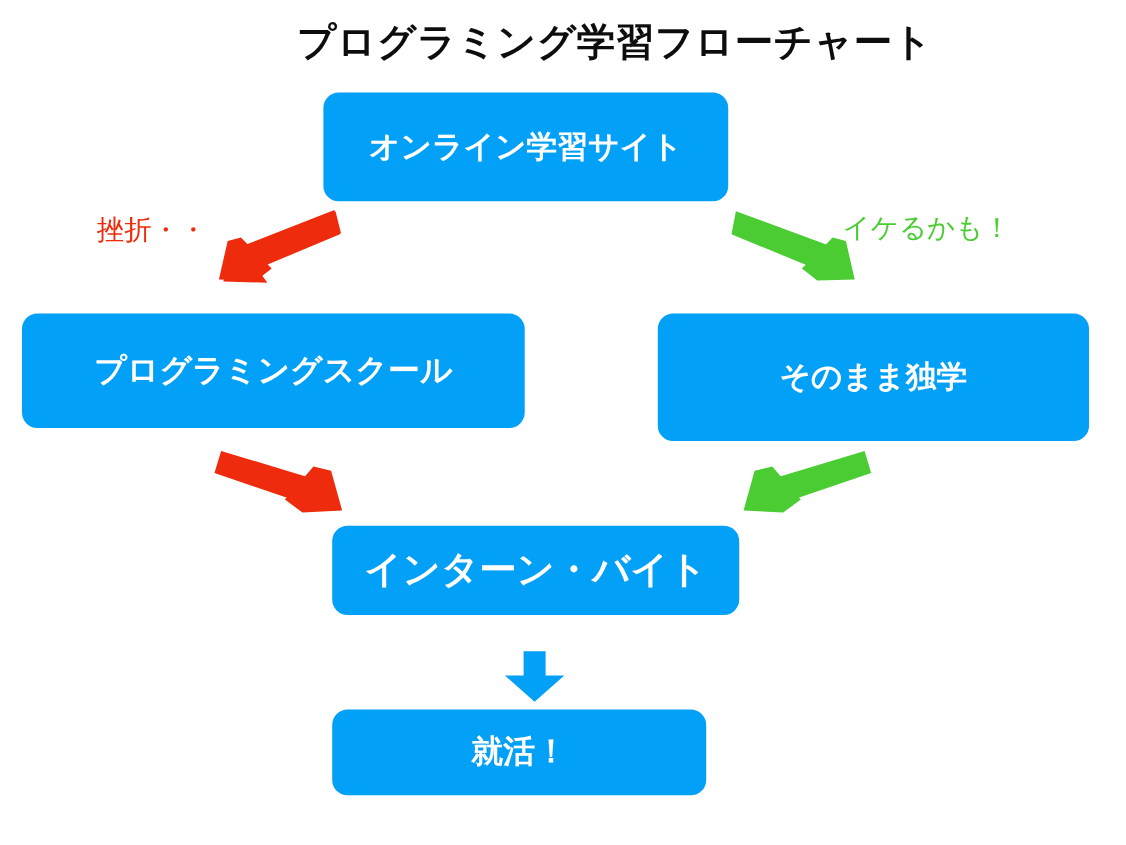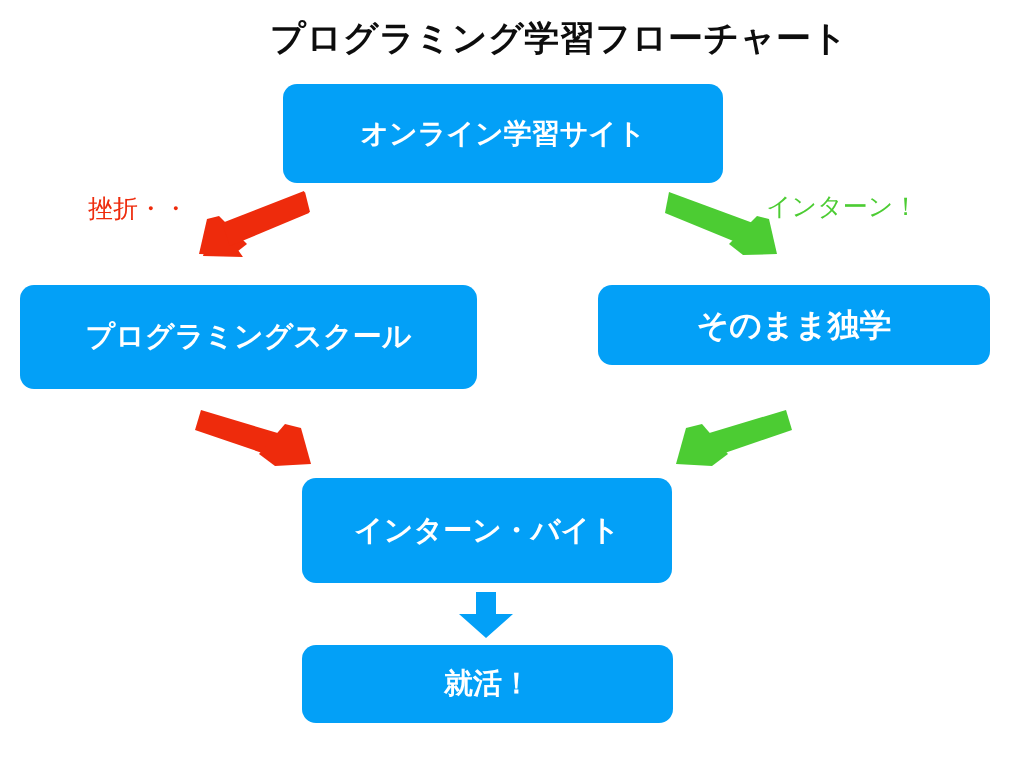--- a/index.html
+++ b/index.html
@@ -43,37 +43,37 @@
     text-align: center;
     line-height: 1.28;
     box-sizing: border-box;
   }
   .node .line {
     display: block;
     white-space: nowrap;
   }
   
   #node-online {
-    left: 283px; top: 84px; width: 440px; height: 99px;
+    left: 294px; top: 84px; width: 368px; height: 99px;
     font-size: 28px;
   }
   #node-school {
     left: 20px; top: 285px; width: 457px; height: 104px;
     font-size: 29px;
   }
   #node-self {
-    left: 598px; top: 285px; width: 392px; height: 80px;
-    font-size: 32px;
+    left: 598px; top: 285px; width: 392px; height: 116px;
+    font-size: 28px;
   }
   #node-intern {
-    left: 302px; top: 478px; width: 370px; height: 105px;
-    font-size: 29px;
+    left: 302px; top: 478px; width: 370px; height: 81px;
+    font-size: 34px;
   }
   #node-job {
-    left: 302px; top: 645px; width: 371px; height: 78px;
+    left: 302px; top: 645px; width: 340px; height: 78px;
     font-size: 29px;
   }
 
   .edge-label {
     position: absolute;
     font-size: 25px;
     font-weight: normal;
     white-space: nowrap;
   }
   #label-setback {
@@ -101,21 +101,21 @@
 <div id="canvas">
 
   <div class="title">プログラミング学習フローチャート</div>
 
   <div class="node" id="node-online">
     <span class="line">オンライン学習サイト</span>
   </div>
 
   <div class="edge-label" id="label-setback">挫折・・</div>
 
-  <div class="edge-label" id="label-ikeru">インターン！</div>
+  <div class="edge-label" id="label-ikeru">イケるかも！</div>
 
   <svg class="arrow-svg" id="arrow-red-1" width="115" height="75" viewBox="0 0 115 75">
     <polygon fill="#ee2b0c" points="110,2 115,22 38,53 48,67 8,66 18,30 29,41"></polygon>
     <polygon fill="#ee2b0c" points="24,26 52,54 38,65 4,64 12,29"></polygon>
     <polygon fill="#ee2b0c" points="109,1 114,23 35,56 27,33"></polygon>
   </svg>
 
   <svg class="arrow-svg" id="arrow-green-1" width="115" height="75" viewBox="0 0 115 75">
     <polygon fill="#4ccc33" points="4,2 0,23 78,55 88,33"></polygon>
     <polygon fill="#4ccc33" points="92,26 64,54 78,65 112,64 104,29"></polygon>

